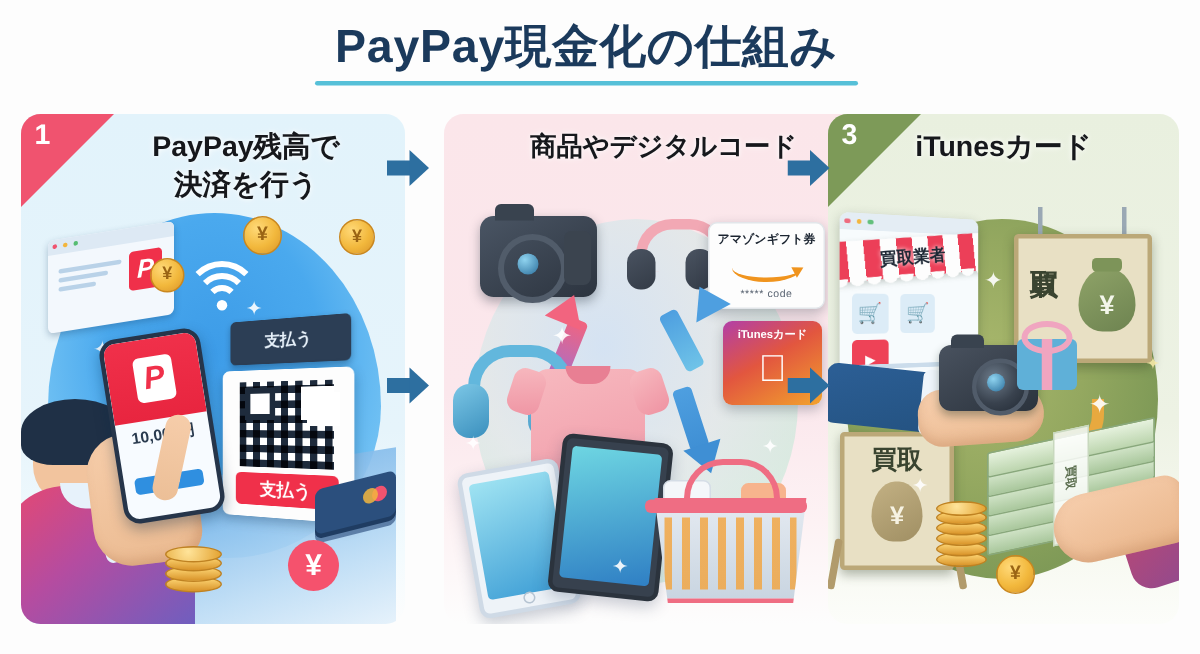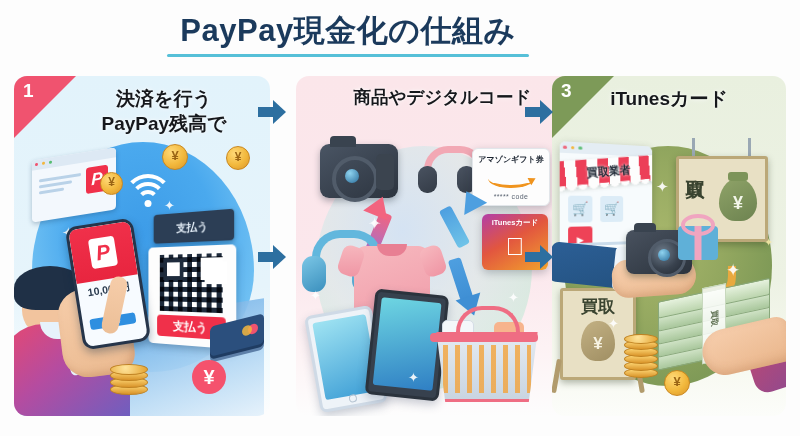--- a/index.html
+++ b/index.html
@@ -5,21 +5,21 @@
   html,body{margin:0;padding:0;}
   body{
     width:800px;height:436px;overflow:hidden;
     background:#ffffff;
     font-family:"Liberation Sans","DejaVu Sans",sans-serif;
     position:relative;
   }
   .canvas{position:relative;width:800px;height:436px;background:#fdfdfd;}
 
   
-  .title-wrap{position:absolute;left:0;top:14px;width:696px;text-align:center;}
+  .title-wrap{position:absolute;left:0;top:14px;width:696px;text-align:center;padding-left:43px;}
   .title{
     font-size:31px;font-weight:bold;letter-spacing:.5px;
     color:#1b3a5c;line-height:1.1;white-space:nowrap;
   }
   .title-rule{
     margin:6px auto 0;width:362px;height:3px;border-radius:2px;
     background:#56c0d8;
   }
 
   
@@ -613,22 +613,22 @@
   <div class="title-wrap">
     <div class="title">PayPay現金化の仕組み</div>
     <div class="title-rule"></div>
   </div>
 
   <div class="panel" id="panel1">
     <div class="badge pink">
       <span>1</span>
     </div>
     <div class="p-head">
+      <div class="line">PayPay残高で</div>
       <div class="line">決済を行う</div>
-      <div class="line">PayPay残高で</div>
     </div>
 
     <div class="art">
       <div class="p1-halo"></div>
       <div class="p1-floor"></div>
 
       <div class="p1-browser">
         <div class="bar">
           <i class="dot"></i><i class="dot y"></i><i class="dot g"></i>
         </div>

